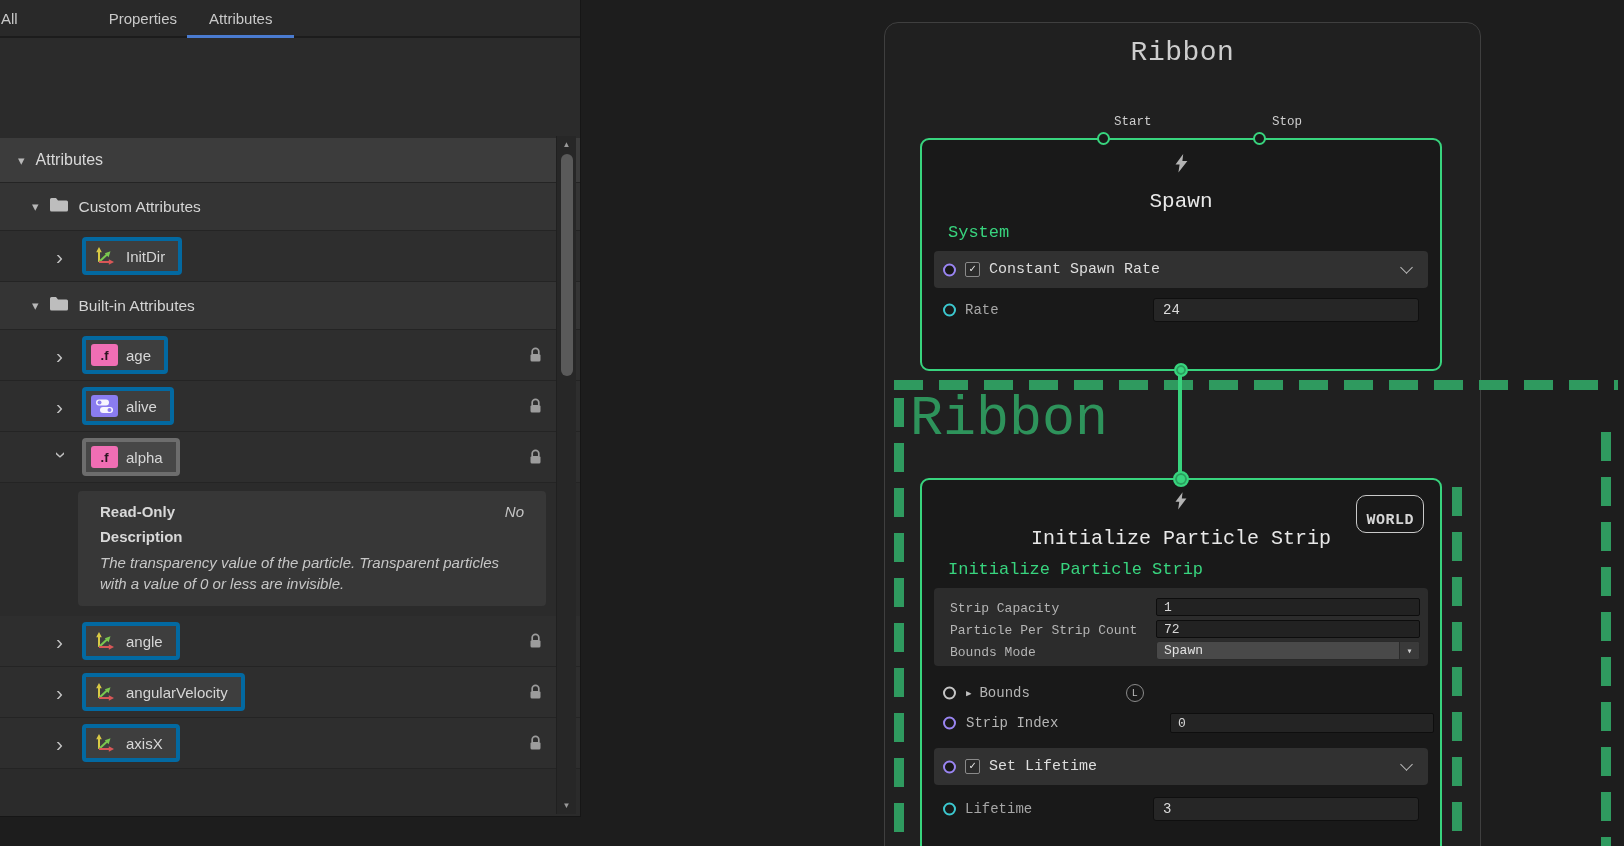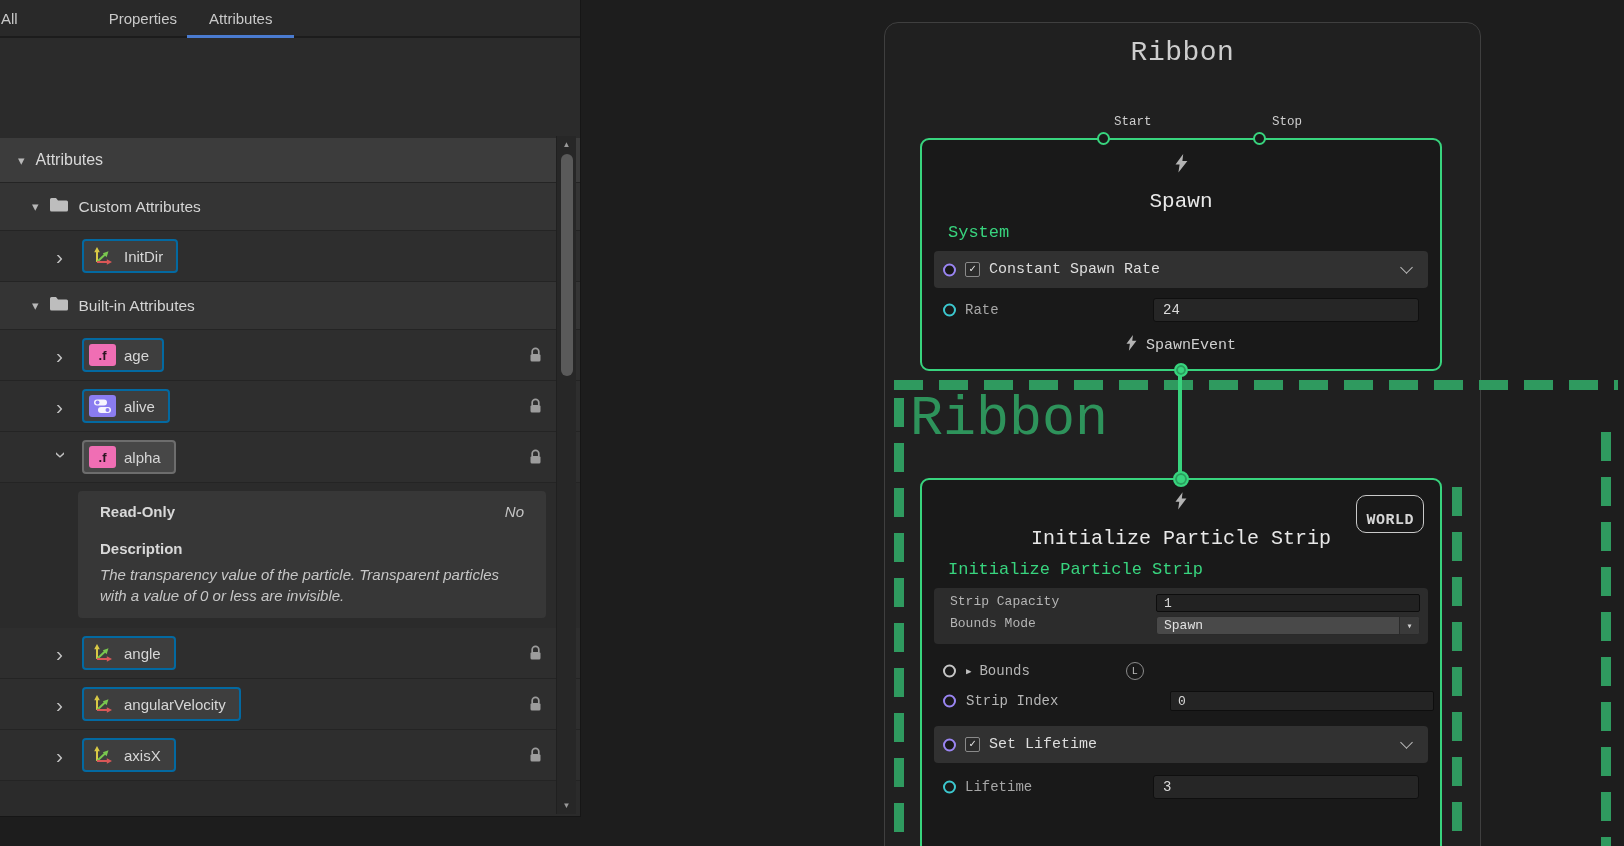--- a/index.html
+++ b/index.html
@@ -109,21 +109,21 @@
 
   .event-row { display:flex; justify-content:center; align-items:center; gap:9px; margin-top:3px; color:#cfcfcf; font-size:15px; }
 
   .badge-world {
     position:absolute; right:16px; top:15px; padding:16px 9px 3px;
     border:1.5px solid #c9c9c9; border-radius:10px;
     font-size:15px; font-weight:bold; letter-spacing:0.5px; color:#d6d6d6;
   }
 
   .settings { margin:8px 12px 0; background:#2c2c2c; border-radius:4px; padding:6px 8px 6px 16px; }
-  .setting-row { display:flex; align-items:flex-start; height:22px; }
+  .setting-row { display:flex; align-items:flex-end; height:22px; }
   .setting-label { font-size:13px; color:#b5b5b5; }
   .sinput {
     margin-left:auto; width:264px; height:18px; background:#222;
     border:1px solid #0d0d0d; border-radius:2px; font-size:13px; color:#d8d8d8;
     display:flex; align-items:center; padding-left:7px;
   }
   .dropdown {
     margin-left:auto; width:264px; height:19px; background:#494949;
     border:1px solid #2a2a2a; border-radius:3px; font-size:13px; color:#e2e2e2;
     display:flex; align-items:center; padding-left:7px; position:relative;
@@ -173,36 +173,36 @@
   .tree { position:absolute; top:128px; left:0; right:0; bottom:0; padding-top:10px; overflow:hidden; }
   .row { display:flex; align-items:center; border-bottom:1px solid #242424; }
   .row-root  { height:45px; background:#3c3c3c; padding-left:18px; gap:11px; font-size:16px; color:#d8d8d8; }
   .row-group { height:48px; background:#343434; padding-left:32px; gap:10px; font-size:15.5px; color:#d4d4d4; }
   .row-item  { height:51px; background:#2e2e2e; padding-left:56px; }
   .tri { color:#b8b8b8; font-size:13px; }
   .exp { color:#c2c2c2; font-size:21px; line-height:1; width:12px; flex:none; }
   .exp.open { transform:rotate(90deg); }
   .chip {
     display:inline-flex; align-items:center; gap:8px; margin-left:14px;
-    background:#3e3e3e; border:2px solid #0369a1; border-radius:4px; padding:4px 13px 4px 5px;
+    background:#3e3e3e; border:4px solid #0369a1; border-radius:4px; padding:4px 13px 4px 5px;
   }
   .chip.selected { background:#474747; border-color:#6d6d6d; }
   .chip-label { font-size:15px; color:#d6d6d6; }
   .icon-box {
     width:27px; height:22px; border-radius:3px; display:flex; align-items:center; justify-content:center; flex:none;
   }
   .icon-float { background:var(--float-icon-pink,#f06eb4); color:#2a1420; font-weight:bold; font-size:13px; }
   .icon-bool  { background:var(--bool-icon-purple,#8a7cf0); }
   .lock { margin-left:auto; margin-right:38px; display:flex; }
 
   .detail {
     margin:8px 34px 10px 78px; background:#373737; border-radius:4px; padding:12px 22px;
   }
   .detail-row { display:flex; justify-content:space-between; margin-bottom:10px; }
-  .detail-row.rdonly { margin-bottom:20px; }
+  .detail-row.rdonly { margin-bottom:8px; }
   .detail-key { font-weight:bold; font-size:15px; color:#d8d8d8; }
   .detail-val { font-style:italic; font-size:15px; color:#c4c4c4; }
   .detail-desc-label { font-weight:bold; font-size:15px; color:#d8d8d8; margin-bottom:7px; }
   .detail-desc { font-style:italic; font-size:15px; color:#c6c6c6; line-height:1.4; }
 
   .vscroll {
     position:absolute; right:4px; top:136px; bottom:2px; width:20px;
     background:#272727; border-left:1px solid #202020;
   }
   .sb-arrow { position:absolute; left:0; right:0; text-align:center; color:#9a9a9a; font-size:8px; }
@@ -250,28 +250,20 @@
         <span class="toggle-label">Constant Spawn Rate</span>
         <span class="chevron"></span>
       </div>
       <div class="field-row">
         <span class="port port-cyan port-abs"></span>
         <span class="field-label">Rate</span>
         <div class="tinput">24</div>
       </div>
     </div>
 
-    <div class="event-row">
-      <span>
-        <svg width="11" height="16" viewBox="0 0 13 19">
-            <path d="M8.2 0 L0.5 10.4 H4.6 L3.4 18.6 L12.4 6.9 H7.4 Z" fill="#b3b3b3"></path>
-          </svg>
-      </span>
-      <span>SpawnEvent</span>
-    </div>
 
     <span class="port port-filled flow-port-out"></span>
   </div>
 
   <div class="node node-init">
     <span class="port port-filled node-in-port"></span>
     <div class="badge-world">WORLD</div>
 
     <div class="node-title">
       <span>
@@ -280,20 +272,24 @@
           </svg>
       </span>
       <span>Initialize Particle Strip</span>
     </div>
     <div class="ctx-header">Initialize Particle Strip</div>
 
     <div class="settings">
       <div class="setting-row">
         <span class="setting-label">Strip Capacity</span>
         <div class="sinput">1</div>
+      </div>
+      <div class="setting-row">
+        <span class="setting-label">Particle Per Strip Count</span>
+        <div class="sinput">72</div>
       </div>
       <div class="setting-row">
         <span class="setting-label">Bounds Mode</span>
         <div class="dropdown">
           <span>Spawn</span>
           <span class="dd-arrow">▾</span>
         </div>
       </div>
     </div>
 

